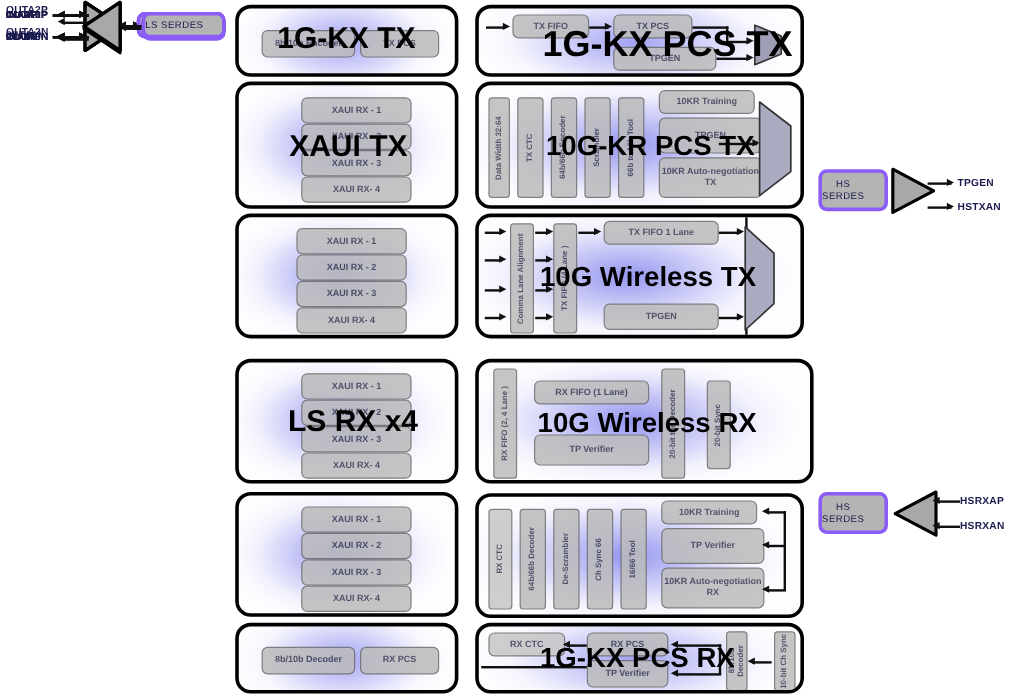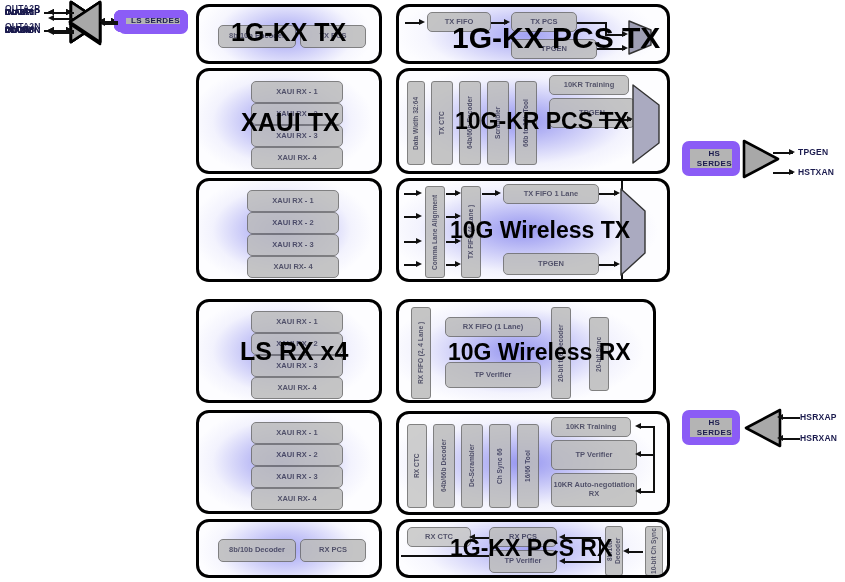--- a/index.html
+++ b/index.html
@@ -19,23 +19,23 @@
   .wire{background:#101010;height:1.6px;}
   .vwire{background:#101010;width:1.6px;}
   .arrowR{width:0;height:0;border-left:6px solid #101010;
           border-top:3.6px solid transparent;border-bottom:3.6px solid transparent;}
   .arrowL{width:0;height:0;border-right:6px solid #101010;
           border-top:3.6px solid transparent;border-bottom:3.6px solid transparent;}
   .tri-wrap{position:absolute;}
   .tri-wrap svg{display:block;}
 
   
-  .serdes{background:#b4b4b4;border:8px solid #8b5cf6;border-radius:7px;
-          display:flex;align-items:center;justify-content:flex-end;
-          font-size:8px;font-weight:bold;color:#1b1b4e;letter-spacing:.4px;
+  .serdes{background:#b4b4b4;border:3px solid #8b5cf6;border-radius:7px;
+          display:flex;align-items:center;justify-content:flex-start;
+          font-size:8px;font-weight:normal;color:#1b1b4e;letter-spacing:.4px;
           text-align:center;line-height:1.25;}
 
   
   .panel{background:#fdfdff;border:3.5px solid #000;border-radius:13px;
          overflow:hidden;}
   .panel .glow{position:absolute;inset:0;
         background:radial-gradient(ellipse 56% 62% at 50% 50%,
                    rgba(132,132,238,.78) 0%,
                    rgba(150,150,240,.45) 38%,
                    rgba(190,190,245,.16) 62%,
@@ -322,20 +322,23 @@
     <div class="sub sq vert flip" style="left:116px;top:10px;width:22px;height:84px;font-size:6.6px;">
       <span>66b to 16b Tool</span>
       </div>
 
     <div class="sub" style="left:150px;top:4px;width:80px;height:20px;">
       <span>10KR Training</span>
       </div>
     <div class="sub" style="left:150px;top:27px;width:86px;height:30px;">
       <span>TPGEN</span>
       </div>
+    <div class="sub" style="left:150px;top:60px;width:86px;height:34px;">
+      <span>10KR Auto-negotiation TX</span>
+      </div>
 
     <div class="abs wire" style="left:200px;top:48px;width:32px;"></div>
     <div class="abs arrowR" style="left:228px;top:45.2px;"></div>
     <div class="mux" style="left:232px;top:12px;">
       <svg width="32" height="82" viewBox="0 0 32 82">
           <polygon points="2,2 28,22 28,60 2,80" fill="#aaaac0" stroke="#333" stroke-width="1.4" stroke-linejoin="round"></polygon>
         </svg>
     </div>
   </div>
   <div class="bigtitle" style="left:455px;top:110px;font-size:23px;">10G-KR PCS TX</div>
@@ -462,21 +465,21 @@
   <div class="abs panel" style="left:196px;top:519px;width:186px;height:59px;">
     <div class="glow flat"></div>
     <div class="sub" style="left:19px;top:17px;width:78px;height:23px;">
       <span>8b/10b Decoder</span>
       </div>
     <div class="sub" style="left:101px;top:17px;width:66px;height:23px;">
       <span>RX PCS</span>
       </div>
   </div>
 
-  <div class="abs panel" style="left:396px;top:299px;width:260px;height:104px;">
+  <div class="abs panel" style="left:396px;top:299px;width:282px;height:104px;">
     <div class="glow wide"></div>
     <div class="sub sq vert flip" style="left:12px;top:5px;width:20px;height:92px;font-size:6.6px;">
       <span>RX FIFO (2, 4 Lane )</span>
       </div>
     <div class="sub" style="left:46px;top:15px;width:96px;height:20px;">
       <span>RX FIFO (1 Lane)</span>
       </div>
     <div class="sub" style="left:46px;top:60px;width:96px;height:26px;">
       <span>TP Verifier</span>
       </div>

